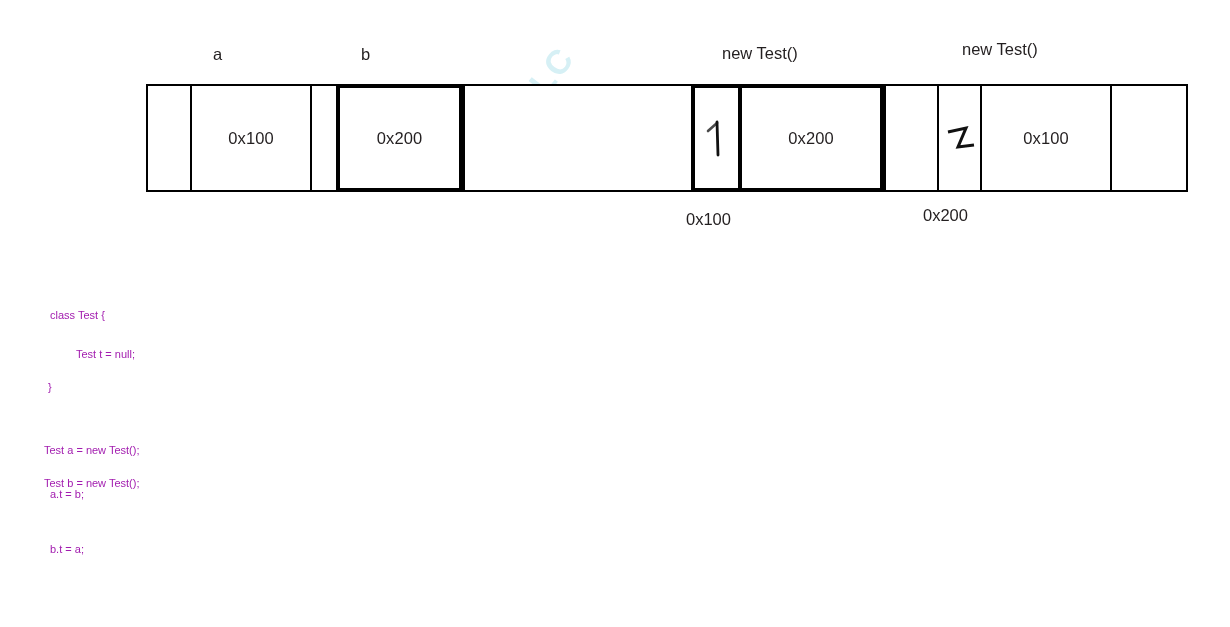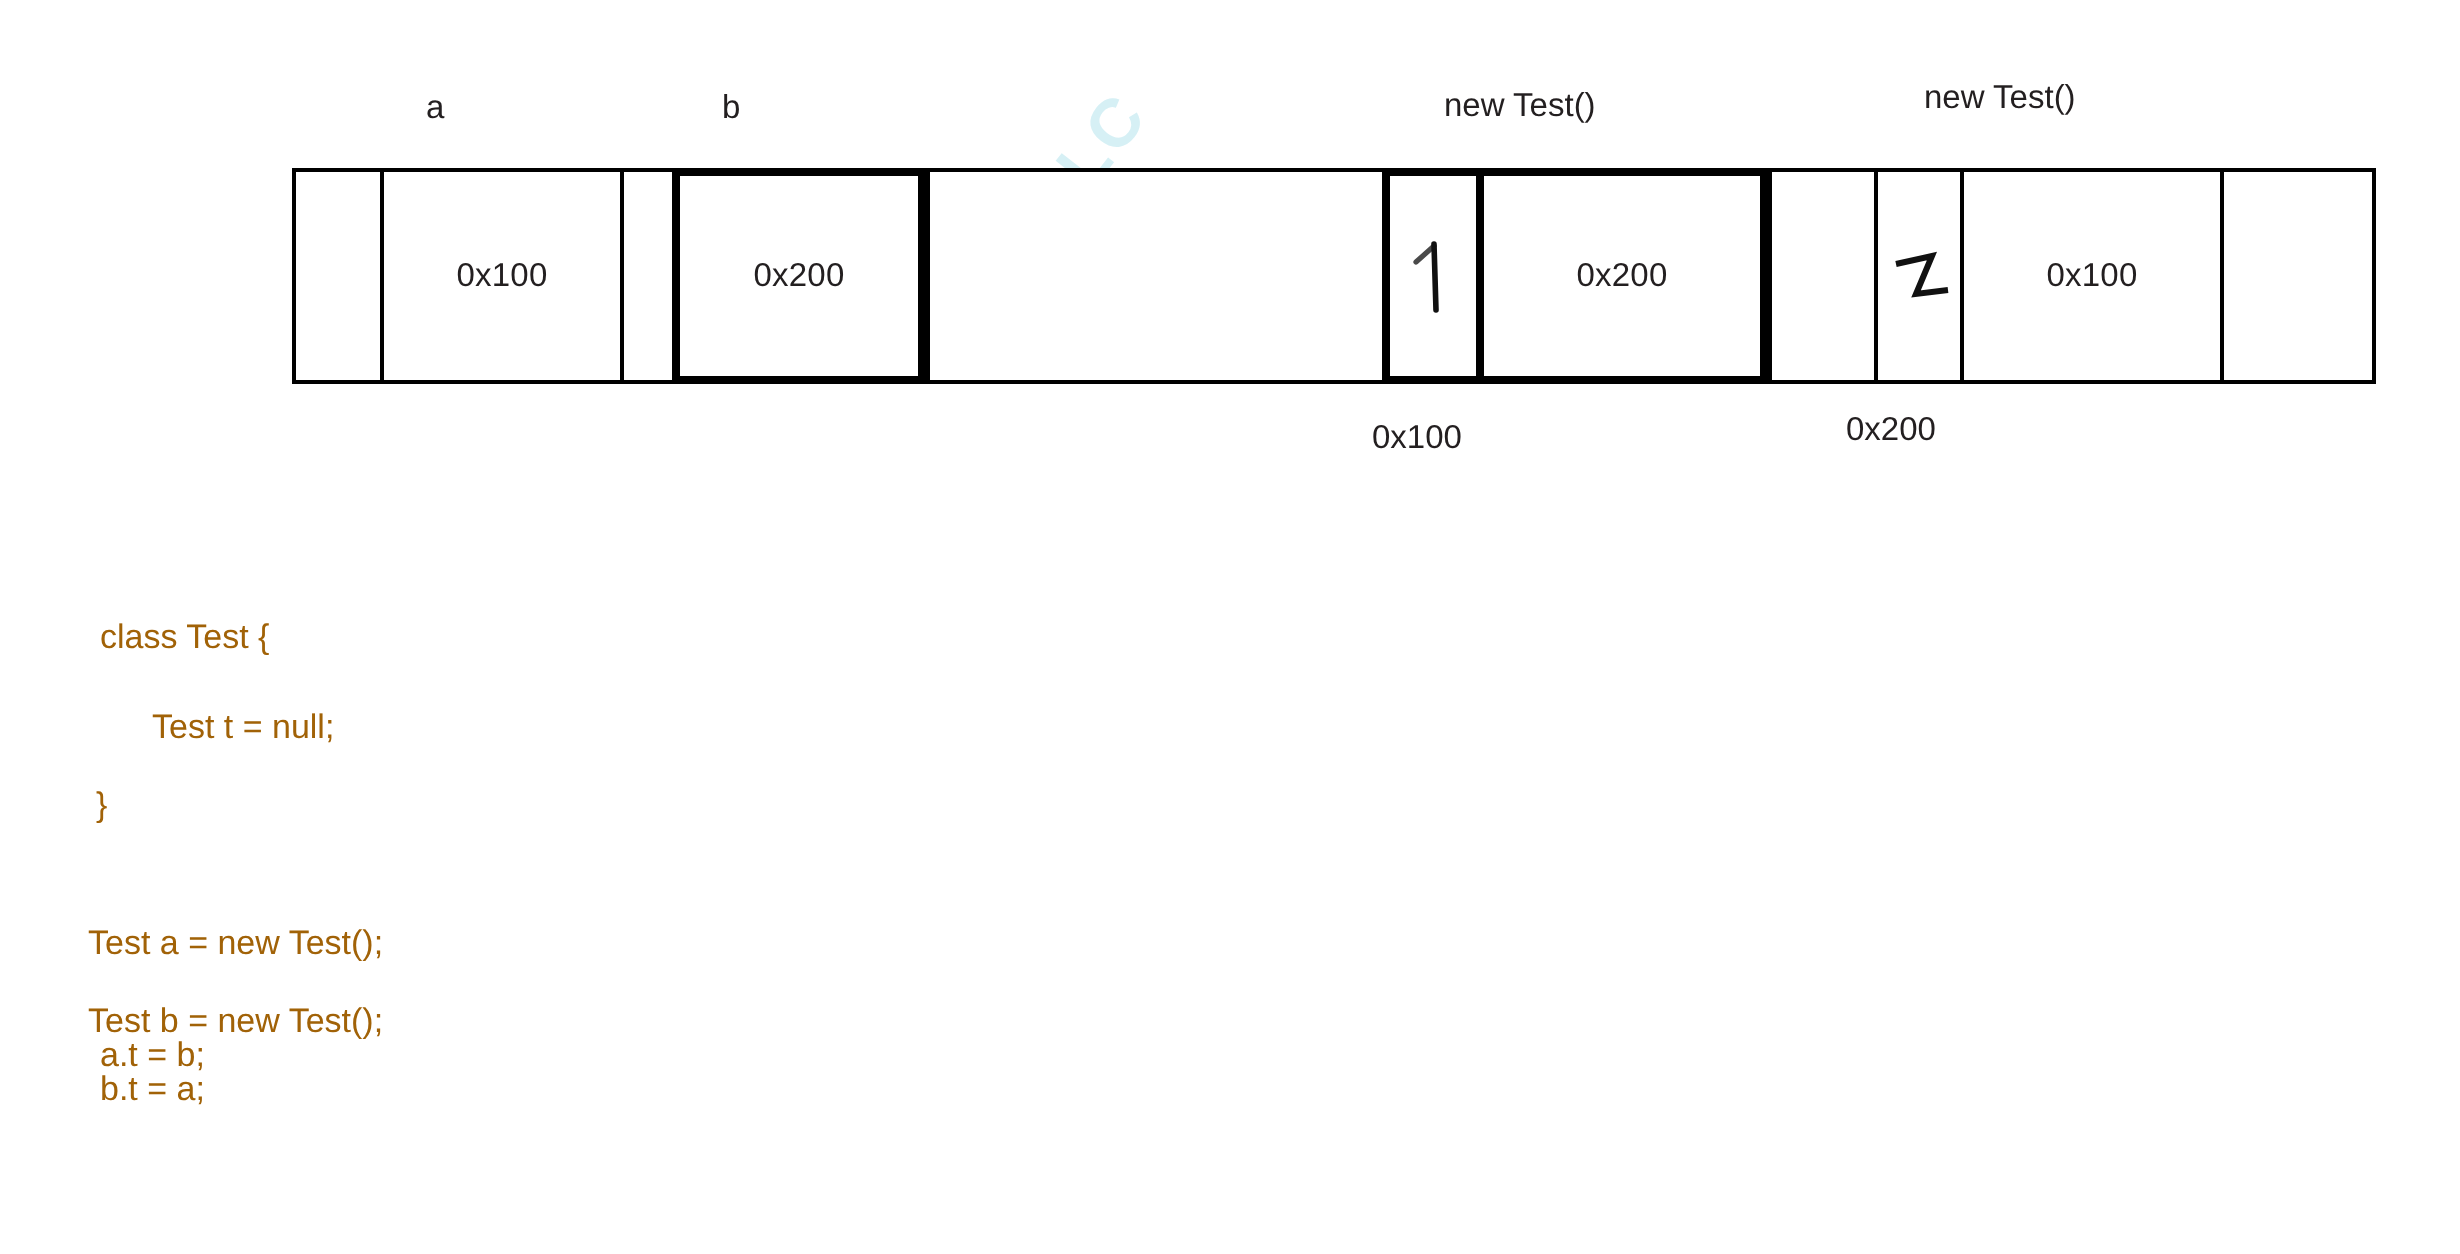--- a/index.html
+++ b/index.html
@@ -92,31 +92,31 @@
   .label-bot-1   { left: 686px;  top: 210px; }
   .label-bot-2   { left: 923px;  top: 206px; }
 
   
   .code {
     position: absolute;
     left: 44px; top: 310px;
     z-index: 2;
   }
   .code-line {
-    font-size: 17px;
-    color: #a16207;
+    font-size: 11px;
+    color: #a21caf;
     white-space: pre;
     line-height: 1;
   }
   .cl-class { margin-left: 6px;  margin-bottom: 22px; }
   .cl-field { margin-left: 32px; margin-bottom: 22px; margin-top: 28px; }
   .cl-close { margin-left: 4px;  margin-bottom: 52px; }
   .cl-a     { margin-left: 0px;  margin-bottom: 22px; }
   .cl-b     { margin-left: 0px;  }
-  .cl-at    { margin-left: 6px;  }
+  .cl-at    { margin-left: 6px;  margin-bottom: 44px; }
   .cl-bt    { margin-left: 6px; }
 </style>
 </head>
 <body>
 
 <div class="watermark">
   <span>CUJILLC</span>
 </div>
 
 <div class="label label-top-a">a</div>

